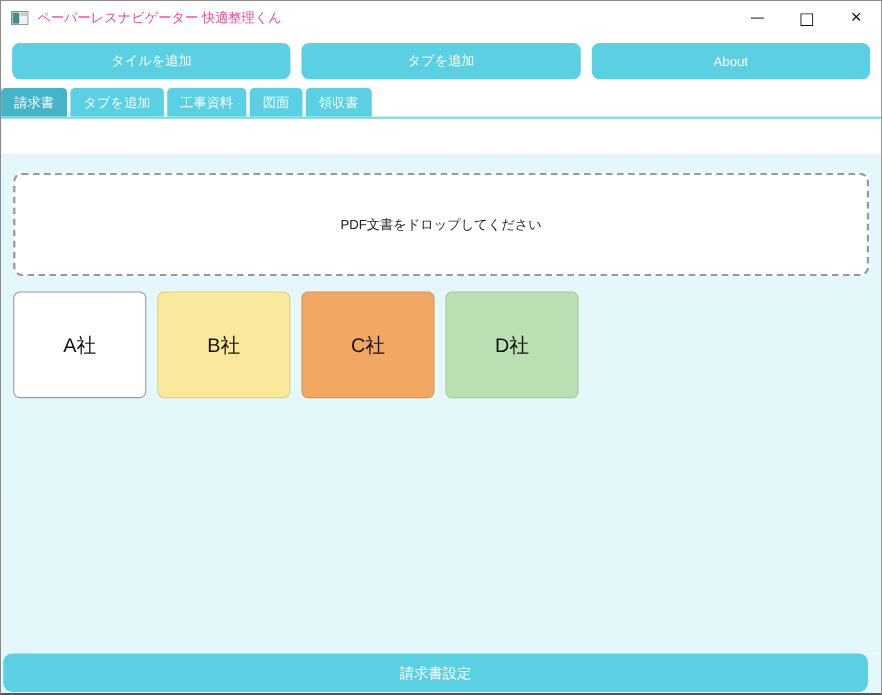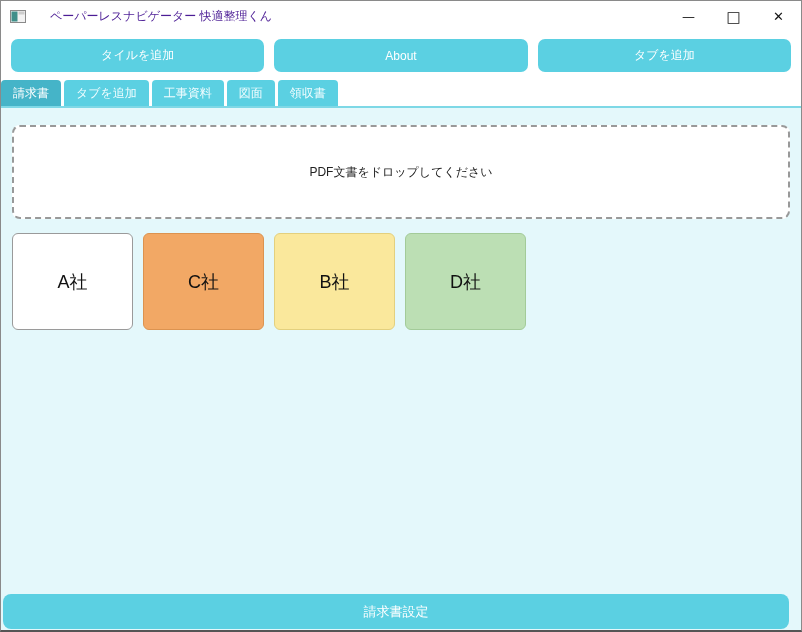--- a/index.html
+++ b/index.html
@@ -16,21 +16,21 @@
   }
 
   
   .titlebar {
     height: 31px; flex: 0 0 31px;
     background: #ffffff;
     display: flex; align-items: center;
   }
   .app-icon { width: 16px; height: 13px; margin-left: 9px; flex: 0 0 auto; }
   .titlebar-title {
-    font-size: 12px; color: #4c1d95; margin-left: 24px;
+    font-size: 12px; color: #ec4899; margin-left: 8px;
     white-space: nowrap; flex: 1 1 auto;
   }
   .win-controls { display: flex; height: 31px; }
   .win-btn {
     width: 45px; height: 31px;
     display: flex; align-items: center; justify-content: center;
     font-size: 13px; color: #111; cursor: pointer;
     font-family: "DejaVu Sans", sans-serif;
   }
   .win-btn.maximize { font-size: 15px; }
@@ -75,20 +75,21 @@
   }
   .tab.active { background: #45b4c8; color: #ffffff; }
 
   
   .content {
     flex: 1 1 auto;
     background: #e4f8fb;
     display: flex; flex-direction: column;
     padding-top: 17px;
     overflow: hidden;
+    margin-top: 32px;
   }
   .dropzone {
     margin: 0 11px;
     height: 94px;
     background: #ffffff;
     border: 2px dashed #999999;
     border-radius: 8px;
     display: flex; align-items: center; justify-content: center;
   }
   .dropzone-label { font-size: 12px; color: #222222; }
@@ -138,42 +139,42 @@
     <div class="titlebar-title">ペーパーレスナビゲーター 快適整理くん</div>
     <div class="win-controls">
       <div class="win-btn">—</div>
       <div class="win-btn maximize">□</div>
       <div class="win-btn">✕</div>
     </div>
   </div>
 
   <div class="toolbar">
     <button class="toolbar-btn">タイルを追加</button>
+    <button class="toolbar-btn">タブを追加</button>
     <button class="toolbar-btn">About</button>
-    <button class="toolbar-btn">タブを追加</button>
   </div>
 
   <div class="tabbar">
     <div class="tab active">請求書</div>
     <div class="tab">タブを追加</div>
     <div class="tab">工事資料</div>
     <div class="tab">図面</div>
     <div class="tab">領収書</div>
   </div>
 
   <div class="content">
 
     <div class="dropzone">
       <div class="dropzone-label">PDF文書をドロップしてください</div>
     </div>
 
     <div class="tiles">
       <div class="tile" style="background: rgb(255, 255, 255); border-color: rgb(154, 154, 154);">A社</div>
+      <div class="tile" style="background: rgb(250, 232, 156); border-color: rgb(227, 208, 126);">B社</div>
       <div class="tile" style="background: rgb(242, 168, 101); border-color: rgb(220, 147, 80);">C社</div>
-      <div class="tile" style="background: rgb(250, 232, 156); border-color: rgb(227, 208, 126);">B社</div>
       <div class="tile" style="background: rgb(188, 223, 180); border-color: rgb(163, 203, 153);">D社</div>
     </div>
 
   </div>
 
   <div class="footer">
     <button class="footer-btn">請求書設定</button>
   </div>
 
 </div>

